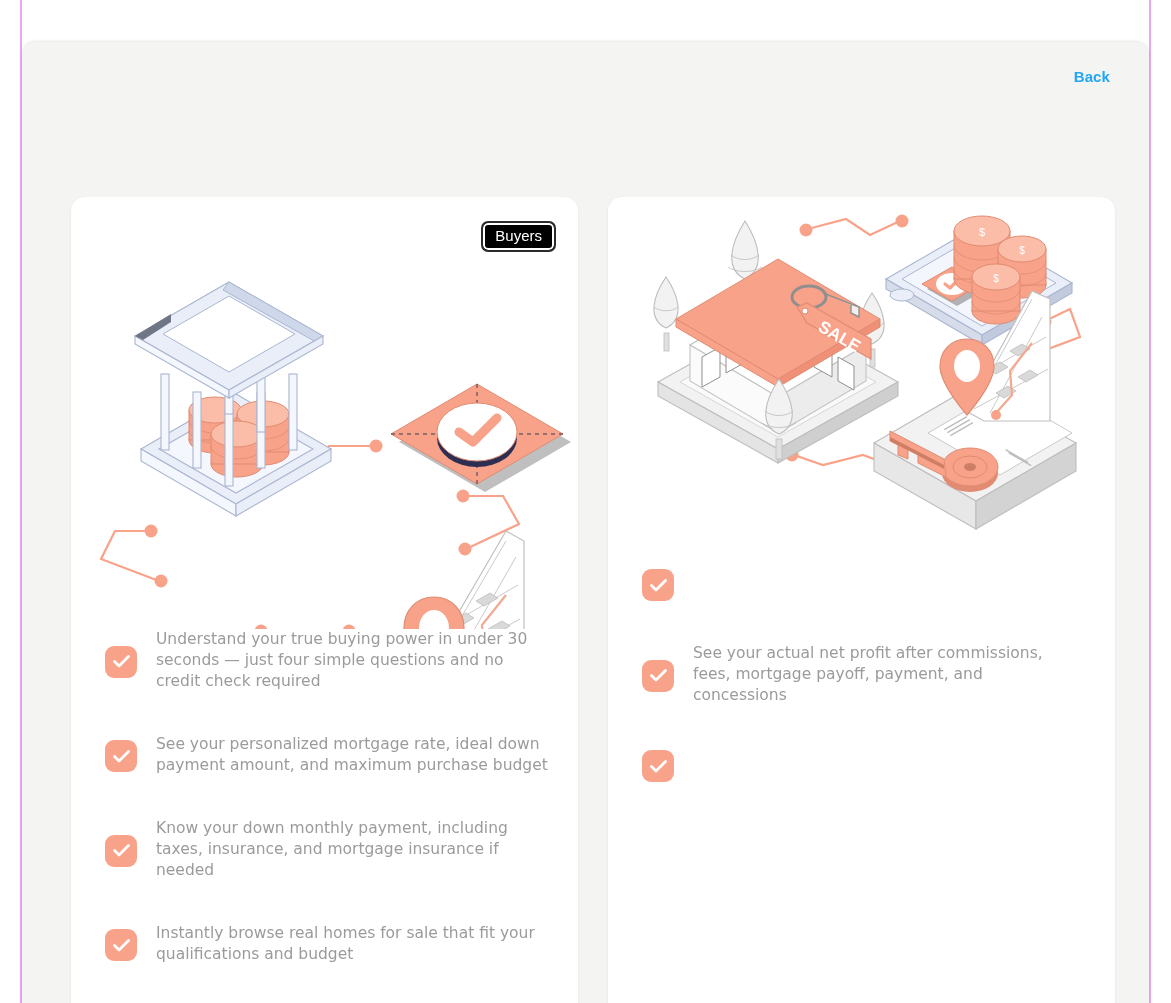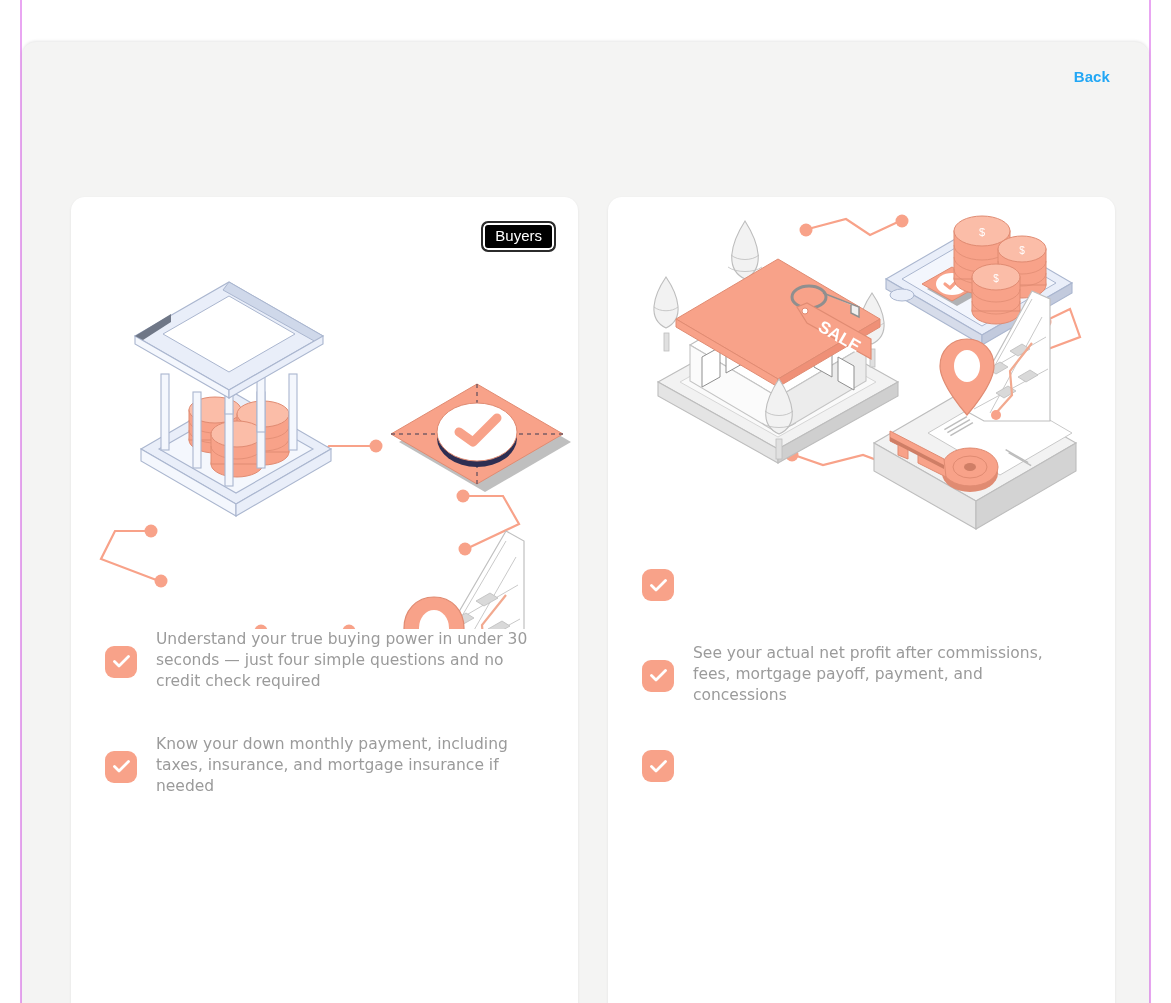--- a/index.html
+++ b/index.html
@@ -261,21 +261,37 @@
               </svg>
           </span>
           <span class="ftext">Understand your true buying power in under 30 seconds — just four simple questions and no credit check required</span>
         </div>
         <div class="feature">
           <span class="check">
             <svg width="17" height="13" viewBox="0 0 17 13">
                 <path d="M1.5 6.5 L6 11 L15.5 1.5" fill="none" stroke="#fff" stroke-width="2.8" stroke-linecap="round" stroke-linejoin="round"></path>
               </svg>
           </span>
+          <span class="ftext">See your personalized mortgage rate, ideal down payment amount, and maximum purchase budget</span>
+        </div>
+        <div class="feature">
+          <span class="check">
+            <svg width="17" height="13" viewBox="0 0 17 13">
+                <path d="M1.5 6.5 L6 11 L15.5 1.5" fill="none" stroke="#fff" stroke-width="2.8" stroke-linecap="round" stroke-linejoin="round"></path>
+              </svg>
+          </span>
           <span class="ftext">Know your down monthly payment, including taxes, insurance, and mortgage insurance if needed</span>
+        </div>
+        <div class="feature">
+          <span class="check">
+            <svg width="17" height="13" viewBox="0 0 17 13">
+                <path d="M1.5 6.5 L6 11 L15.5 1.5" fill="none" stroke="#fff" stroke-width="2.8" stroke-linecap="round" stroke-linejoin="round"></path>
+              </svg>
+          </span>
+          <span class="ftext">Instantly browse real homes for sale that fit your qualifications and budget</span>
         </div>
       </div>
     </div>
 
     <div class="card card-right">
 
 
       <div class="illus">
         <svg width="507" height="360" viewBox="0 0 507 360" xmlns="http://www.w3.org/2000/svg">
           <defs>

